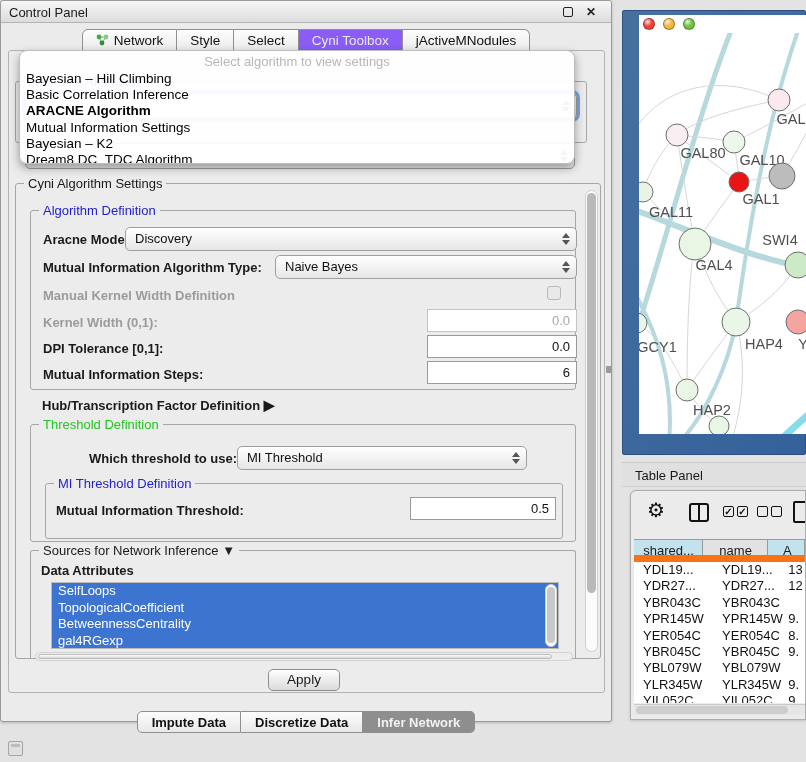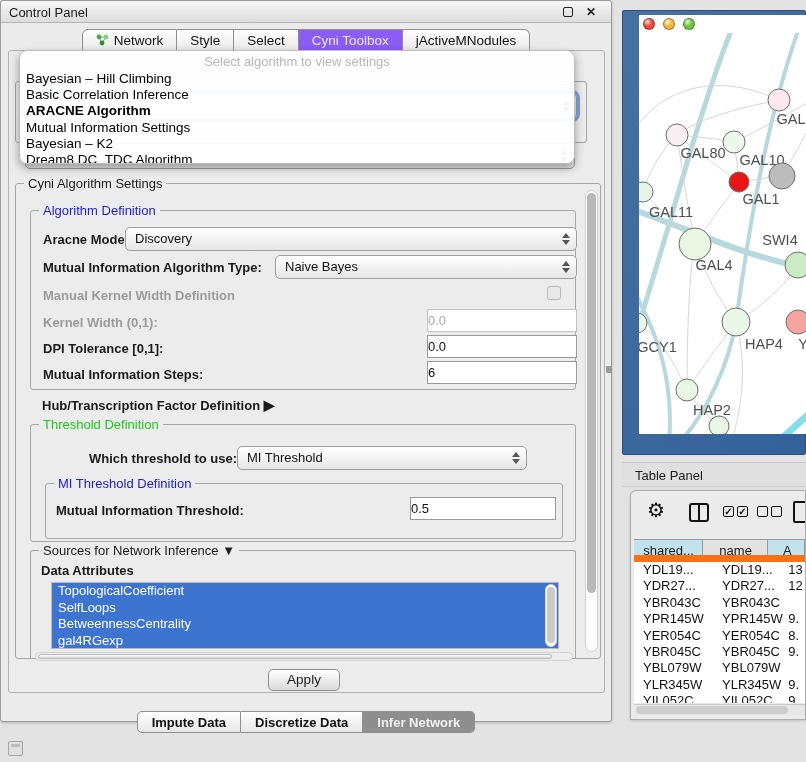--- a/index.html
+++ b/index.html
@@ -37,21 +37,21 @@
   
   .combo { position:absolute; background:linear-gradient(#ffffff,#e6e6e6); border:1px solid #9f9f9f;
     border-radius:5px; font-size:13px; line-height:22px; padding-left:9px; color:#111; cursor:pointer; }
   .combo .spin { position:absolute; right:6px; top:50%; margin-top:-7px; width:9px; height:14px; }
   .combo .spin:before, .combo .spin:after { content:""; position:absolute; left:1px; border-left:4px solid transparent; border-right:4px solid transparent; }
   .combo .spin:before { top:1px; border-bottom:5px solid #555; }
   .combo .spin:after { bottom:1px; border-top:5px solid #555; }
   .combo.focus-ring { box-shadow:0 0 0 3px #74a7e2; }
 
   .field { position:absolute; background:#fff; border:1px solid #9a9a9a; font-size:13px;
-    padding:3px 6px 0 0; color:#111; }
+    text-align:right; padding:3px 6px 0 0; color:#111; }
   .field.disabled { border-color:#c4c4c4; color:#a9a9a9; }
 
   .lbl { position:absolute; font-size:13px; font-weight:bold; white-space:nowrap; }
   .lbl.disabled { color:#9b9b9b; }
 
   .checkbox { position:absolute; width:14px; height:14px; border:1px solid #b9b9b9; border-radius:3px; background:#e9e9e9; }
 
   
   #algo-popup { position:absolute; left:18px; top:49px; width:556px; height:114px;
     background:rgba(255,255,255,.94); border:1px solid #bdbdbd; border-radius:8px;
@@ -232,22 +232,22 @@
       </div>
     </div>
 
     <div class="group" style="left:14px; top:366px; width:546px; height:108px; border-bottom:none; border-radius:3px 3px 0 0;">
       <span class="gtitle">
         <span>Sources for Network Inference</span>
         <span style="color:#222;">▼</span>
       </span>
       <span class="lbl" style="left:10px; top:12px;">Data Attributes</span>
       <div id="attr-list" style="left:20px; top:31px; width:508px; height:67px;">
+          <div class="attr-item">SelfLoops</div>
           <div class="attr-item">TopologicalCoefficient</div>
-          <div class="attr-item">SelfLoops</div>
           <div class="attr-item">BetweennessCentrality</div>
           <div class="attr-item">gal4RGexp</div>
         </div>
       <div class="vscroll" style="left:514px; top:33px; height:63px; width:12px;">
         <div class="thumb" style="top:2px; height:56px; background:#c9c9c9;"></div>
       </div>
       <div class="hscroll" style="left:4px; top:101px; width:538px;">
         <div class="thumb"></div>
       </div>
     </div>

